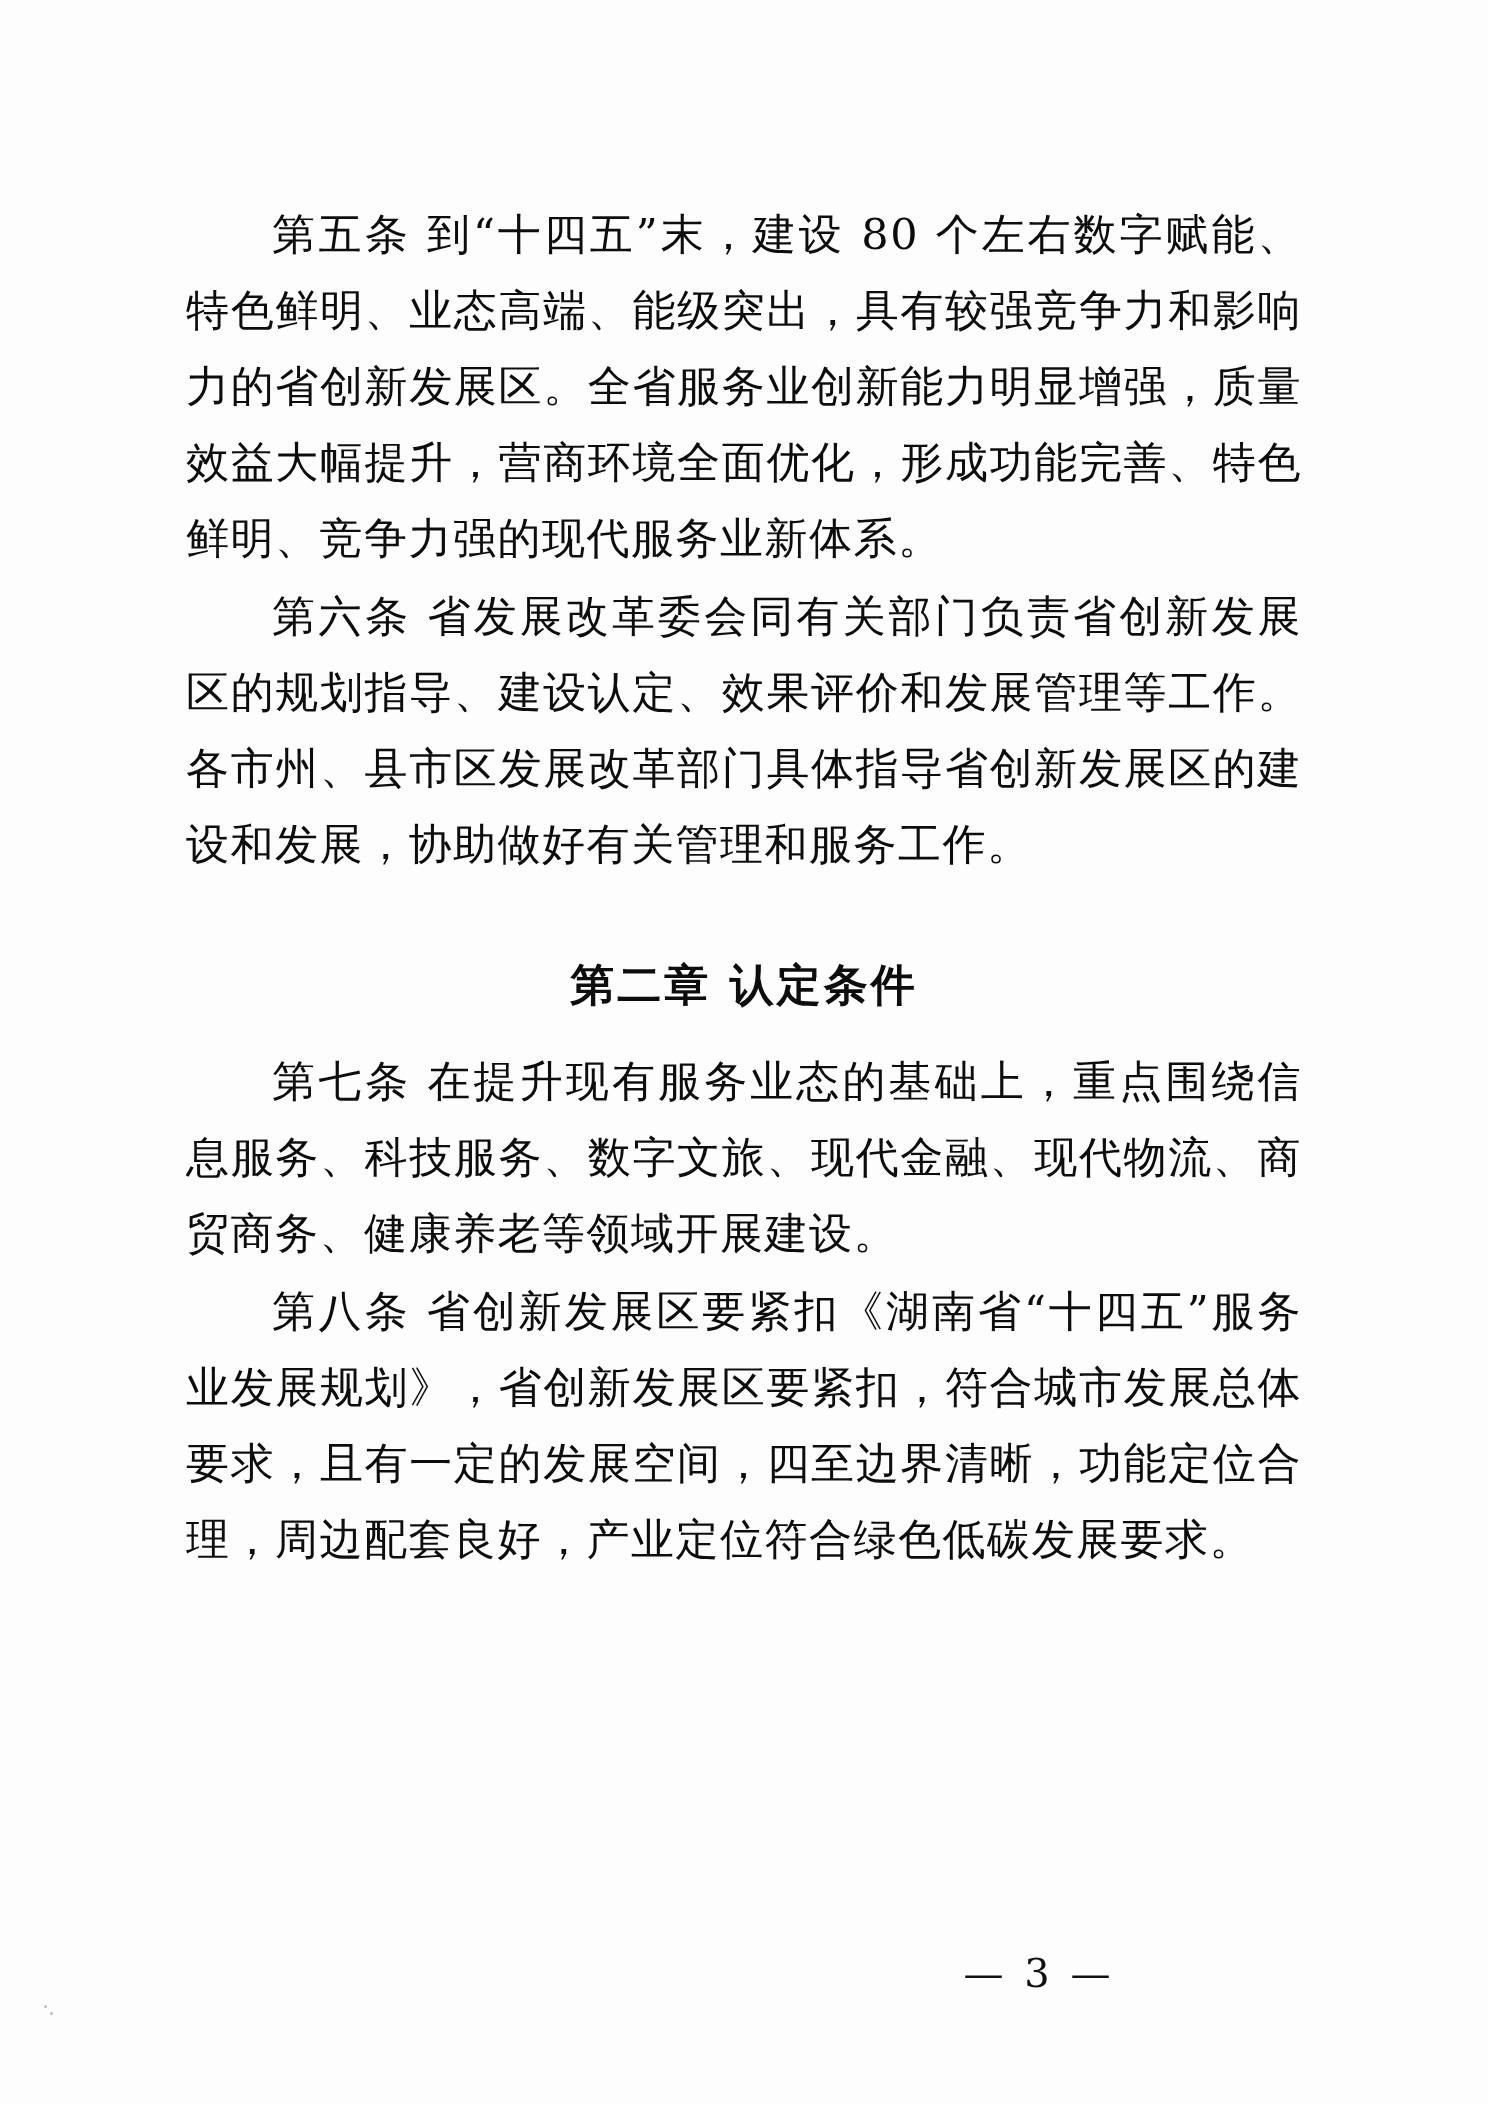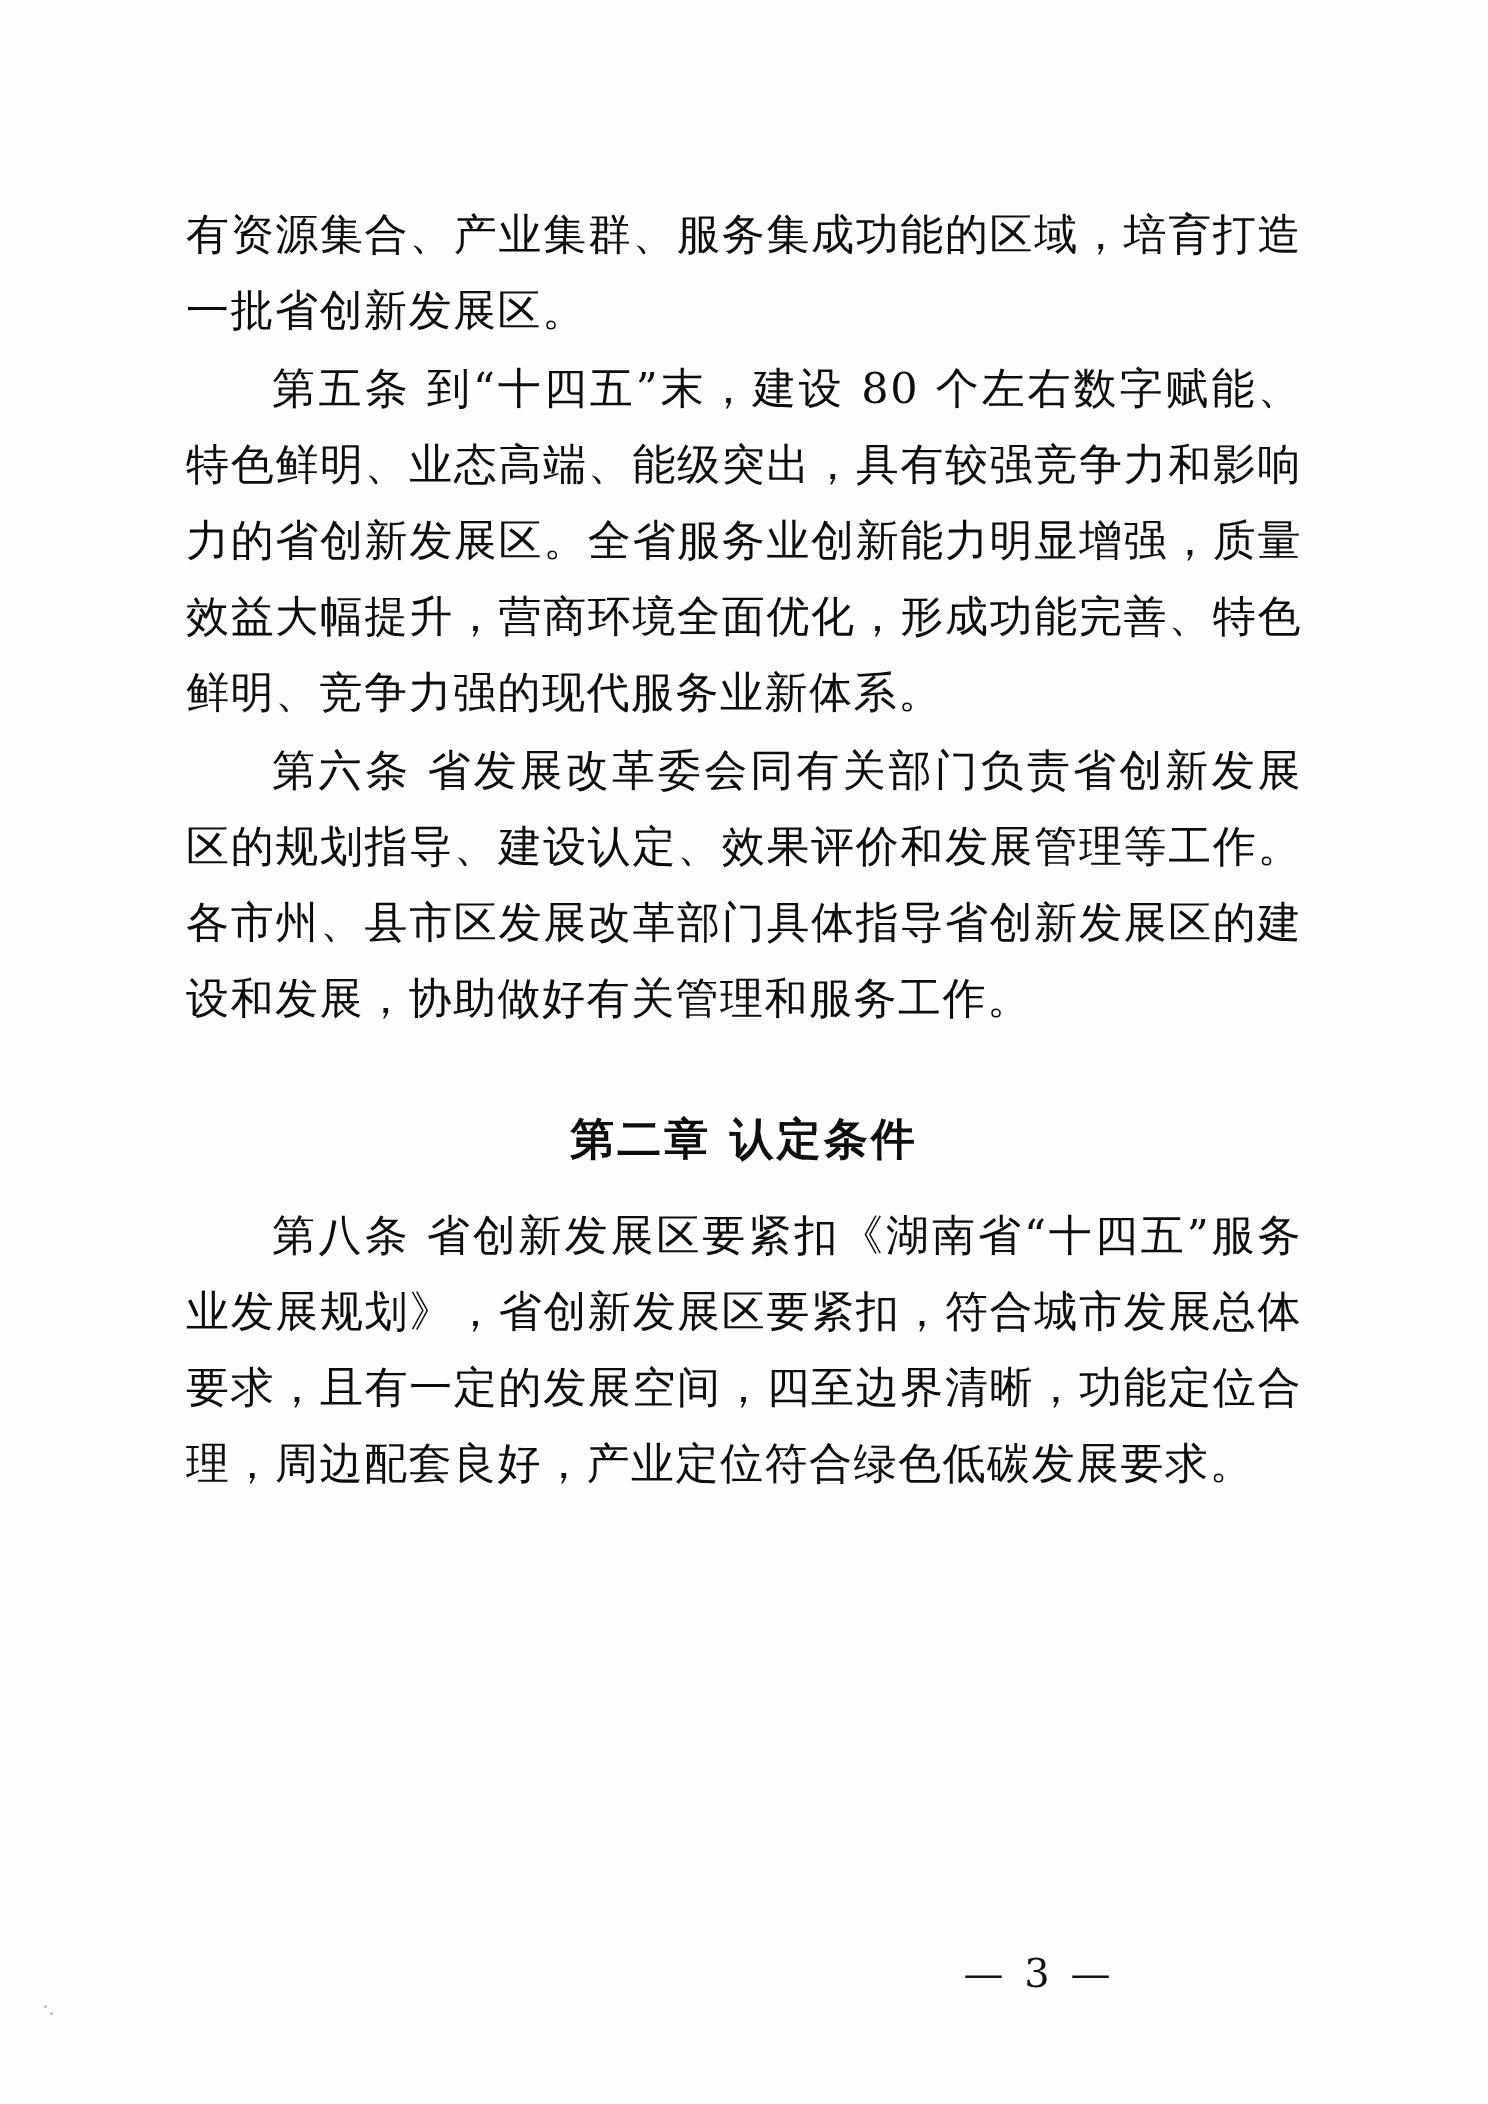--- a/index.html
+++ b/index.html
@@ -77,34 +77,34 @@
     border-radius: 50%;
   }
 </style>
 </head>
 <body>
 
 <div class="page">
 
   <div class="content">
 
-    <p class="para">
-      <span>有资源集合、产业集群、服务集成功能的区域，培育打造一批省创新发展区。</span>
-    </p>
 
     <p class="para indent">
       <span class="art">第五条</span><span class="gap"></span><span>到“十四五”末，建设 80 个左右数字赋能、特色鲜明、业态高端、能级突出，具有较强竞争力和影响力的省创新发展区。全省服务业创新能力明显增强，质量效益大幅提升，营商环境全面优化，形成功能完善、特色鲜明、竞争力强的现代服务业新体系。</span>
     </p>
 
     <p class="para indent">
       <span class="art">第六条</span><span class="gap"></span><span>省发展改革委会同有关部门负责省创新发展区的规划指导、建设认定、效果评价和发展管理等工作。各市州、县市区发展改革部门具体指导省创新发展区的建设和发展，协助做好有关管理和服务工作。</span>
     </p>
 
     <h2 class="chapter-heading">第二章  认定条件</h2>
 
+    <p class="para indent">
+      <span class="art">第七条</span><span class="gap"></span><span>在提升现有服务业态的基础上，重点围绕信息服务、科技服务、数字文旅、现代金融、现代物流、商贸商务、健康养老等领域开展建设。</span>
+    </p>
 
     <p class="para indent">
       <span class="art">第八条</span><span class="gap"></span><span>省创新发展区要紧扣《湖南省“十四五”服务业发展规划》，省创新发展区要紧扣，符合城市发展总体要求，且有一定的发展空间，四至边界清晰，功能定位合理，周边配套良好，产业定位符合绿色低碳发展要求。</span>
     </p>
 
 
   </div>
 
   <div class="page-number">— 3 —</div>
 

